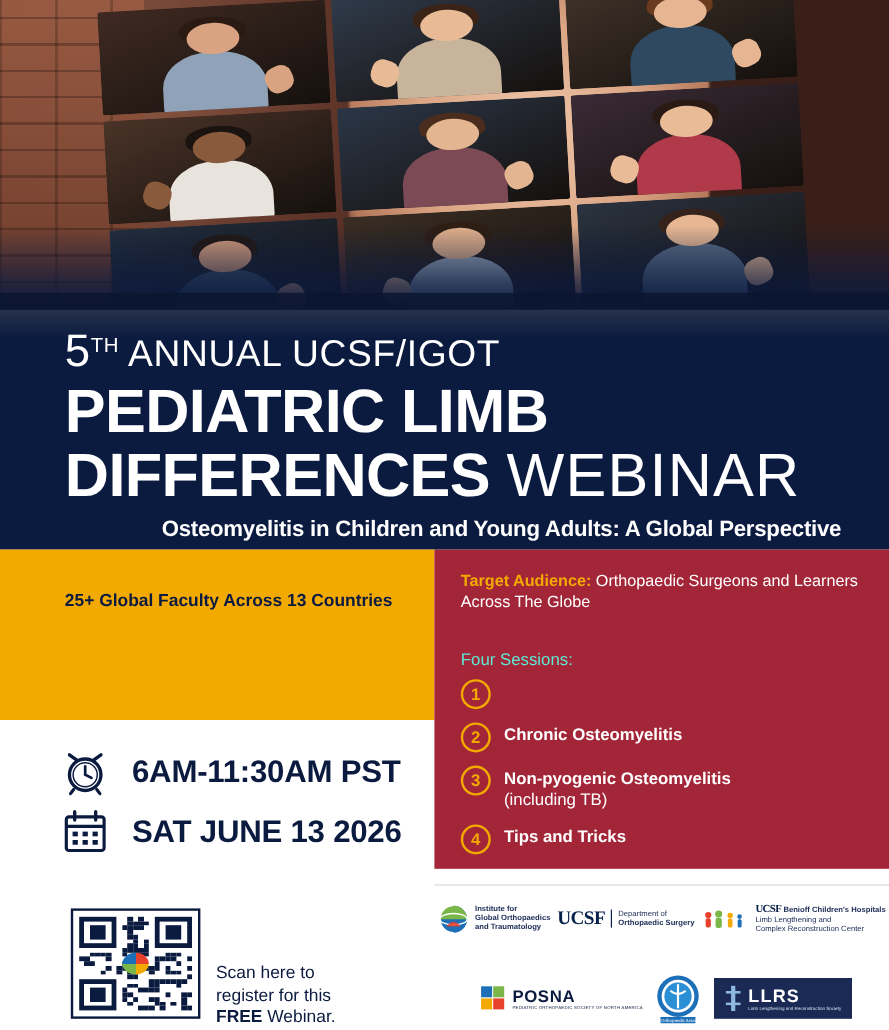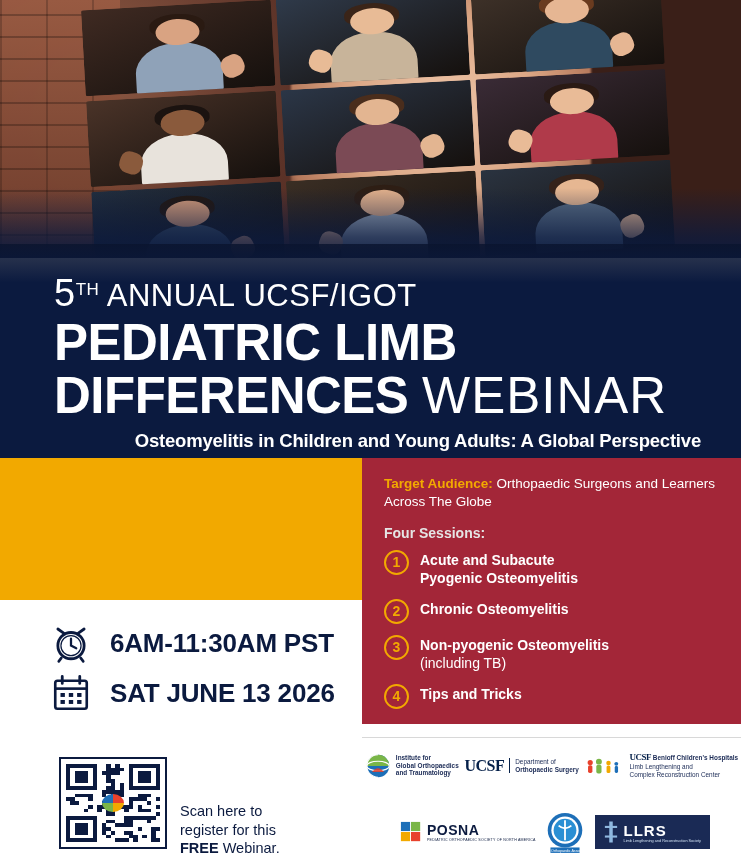--- a/index.html
+++ b/index.html
@@ -125,21 +125,21 @@
   
   .maroon {
     position:absolute; left:362px; top:458px; width:379px; height:266px;
     background:#a32638;
     color:#ffffff;
     padding:17px 22px 0 22px;
   }
   .ta-line { font-size:13.5px; line-height:1.32; }
   .ta-label { font-weight:700; color:#f2a900; }
   .four-sessions {
-    font-size:14px; font-weight:700; color:#e5e5e5; margin-top:14px;
+    font-size:14px; font-weight:400; color:#5eead4; margin-top:30px;
   }
   .sessions { margin-top:8px; }
   .session { display:flex; align-items:flex-start; margin-bottom:10px; }
   .num-circle {
     flex:0 0 auto;
     width:25px; height:25px; border-radius:50%;
     border:2px solid #f2a900; color:#f2a900;
     font-size:14px; font-weight:700;
     display:flex; align-items:center; justify-content:center;
     margin-right:11px; margin-top:1px;
@@ -273,32 +273,32 @@
     </div>
     <div class="line-big">PEDIATRIC LIMB</div>
     <div class="line-big2">
       <span>DIFFERENCES</span>
       <span class="webinar">WEBINAR</span>
     </div>
     <div class="subtitle">Osteomyelitis in Children and Young Adults: A Global Perspective</div>
   </div>
 
   <div class="gold">
+    <div class="faculty-line">25+ Global Faculty Across 13 Countries</div>
   </div>
 
   <div class="maroon">
     <div class="ta-line">
       <span class="ta-label">Target Audience:</span>
       <span>Orthopaedic Surgeons and Learners Across The Globe</span>
     </div>
     <div class="four-sessions">Four Sessions:</div>
     <div class="sessions" id="sessionsList">
         <div class="session">
           <div class="num-circle">1</div>
-          <div class="session-text">Acute and Subacute<br>Pyogenic Osteomyelitis</div>
         </div>
         <div class="session">
           <div class="num-circle">2</div>
           <div class="session-text">Chronic Osteomyelitis</div>
         </div>
         <div class="session">
           <div class="num-circle">3</div>
           <div class="session-text">Non-pyogenic Osteomyelitis<br><span class="session-sub">(including TB)</span></div>
         </div>
         <div class="session">

